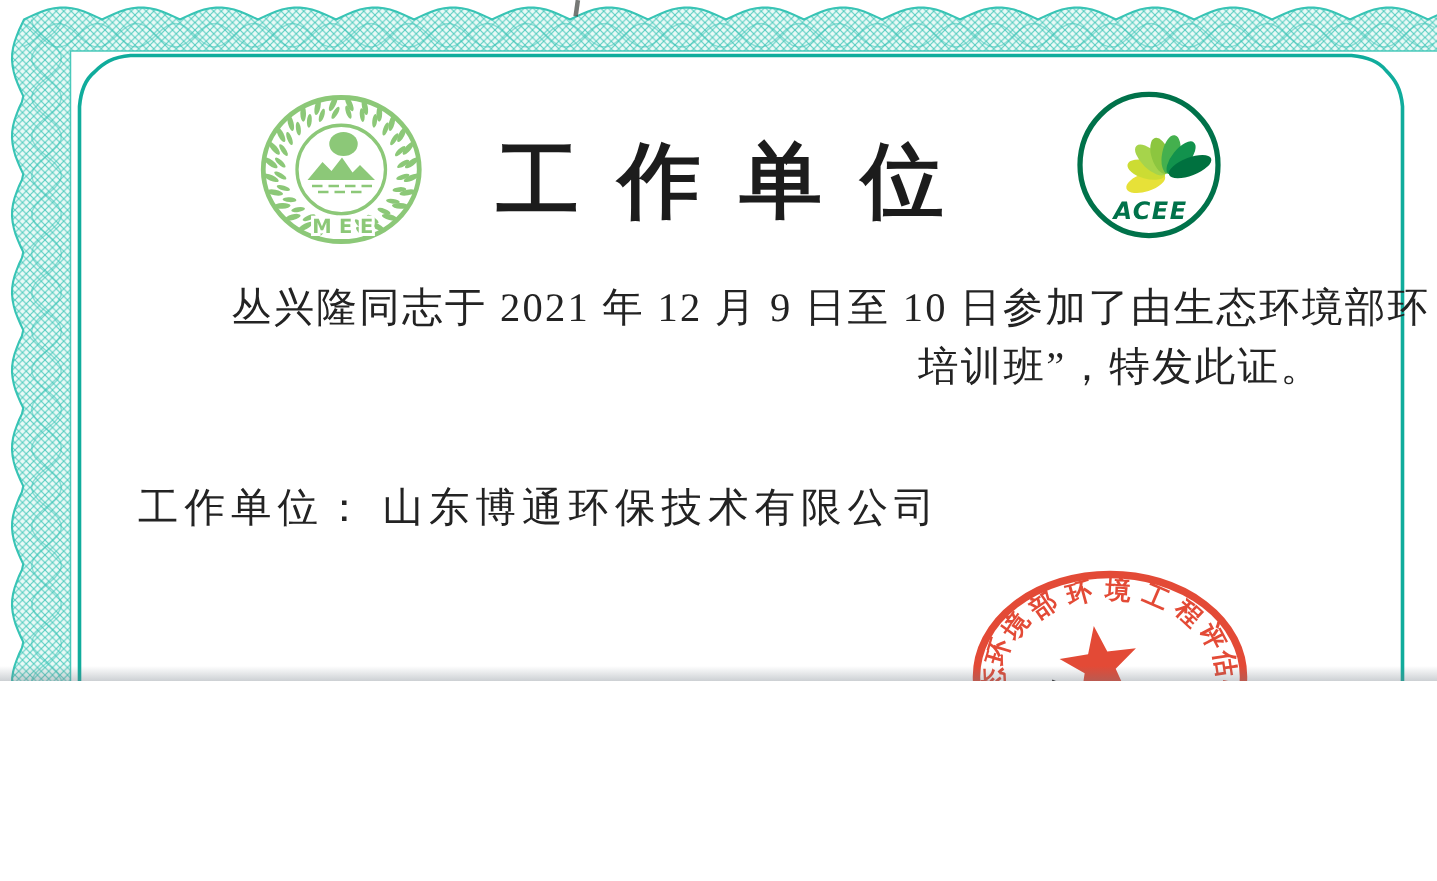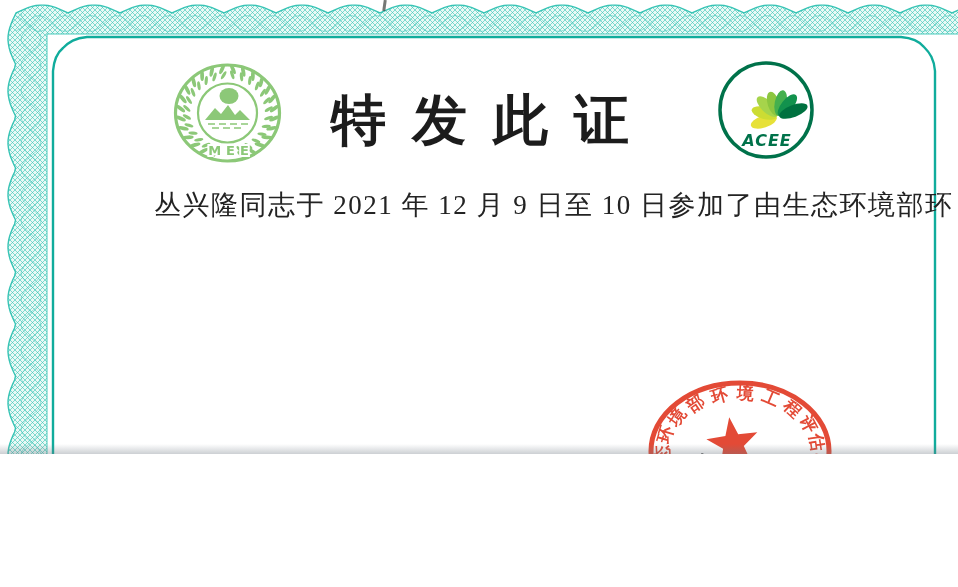--- a/index.html
+++ b/index.html
@@ -246,21 +246,21 @@
           <ellipse cx="5" cy="0" rx="4.6" ry="1.6" fill="#8cc878"></ellipse>
         </g>
       </g>
     <circle cx="55.5" cy="51" r="29.5" fill="none" stroke="var(--mee_green)" stroke-width="2.2"></circle>
     <ellipse cx="57" cy="34" rx="9.5" ry="8" fill="var(--mee_green)"></ellipse>
     <path d="M33 58 L43 46 L49 52 L56 43 L63 53 L68 48 L78 58 Z" fill="var(--mee_green)"></path>
     <path d="M36 62 H76 M40 66 H72" stroke="var(--mee_green)" stroke-width="1.6" stroke-dasharray="7 4" fill="none"></path>
     <text x="59" y="93" text-anchor="middle" class="mee-text">MEE</text>
   </svg>
 
-  <div class="cert-title">特发此证</div>
+  <div class="cert-title">工作单位</div>
 
   <svg class="acee-logo" viewBox="0 0 100 100">
     <ellipse cx="50" cy="50" rx="46" ry="47" fill="#ffffff" stroke="var(--acee_dark)" stroke-width="3.5"></ellipse>
     <g id="acee-leaves">
         <g transform="translate(62,57) rotate(162)">
           <ellipse cx="14.9" cy="0" rx="13.5" ry="6" fill="#e7e138"></ellipse>
         </g>
         <g transform="translate(62,57) rotate(196)">
           <ellipse cx="14.3" cy="0" rx="13.0" ry="6" fill="#ccdc33"></ellipse>
         </g>
@@ -278,22 +278,26 @@
         </g>
         <g transform="translate(62,57) rotate(339)">
           <ellipse cx="16.5" cy="0" rx="15.0" ry="6" fill="#00713f"></ellipse>
         </g>
       </g>
     <text x="51" y="86" text-anchor="middle" class="acee-text">ACEE</text>
   </svg>
 
   <div class="cert-body">
     <div class="bline indent">丛兴隆同志于 2021 年 12 月 9 日至 10 日参加了由生态环境部环</div>
+    <div class="bline">培训班”，特发此证。</div>
   </div>
 
+  <div class="info-line wu">
+    <span class="label">工作单位：</span><span class="value">山东博通环保技术有限公司</span>
+  </div>
 
 
   <div class="issue-date">2021 年 12 月 10 日</div>
 
   <svg class="seal-svg" viewBox="0 0 200 160">
     <ellipse cx="100" cy="76" rx="89" ry="68" fill="none" stroke="var(--seal_red)" stroke-width="5"></ellipse>
     <path id="seal-star" fill="var(--seal_red)" d="M89.2,42.3L98.2,59.3L117.3,57.2L103.8,70.9L111.8,88.4L94.5,79.9L80.3,92.8L83.1,73.8L66.4,64.3L85.4,61.1Z"></path>
     <g id="seal-arc">
         <text class="seal-char" x="33.2" y="95.5" text-anchor="middle" transform="rotate(-112.0 33.2 95.5)">生</text>
         <text class="seal-char" x="28.1" y="78.4" text-anchor="middle" transform="rotate(-92.7 28.1 78.4)">态</text>

